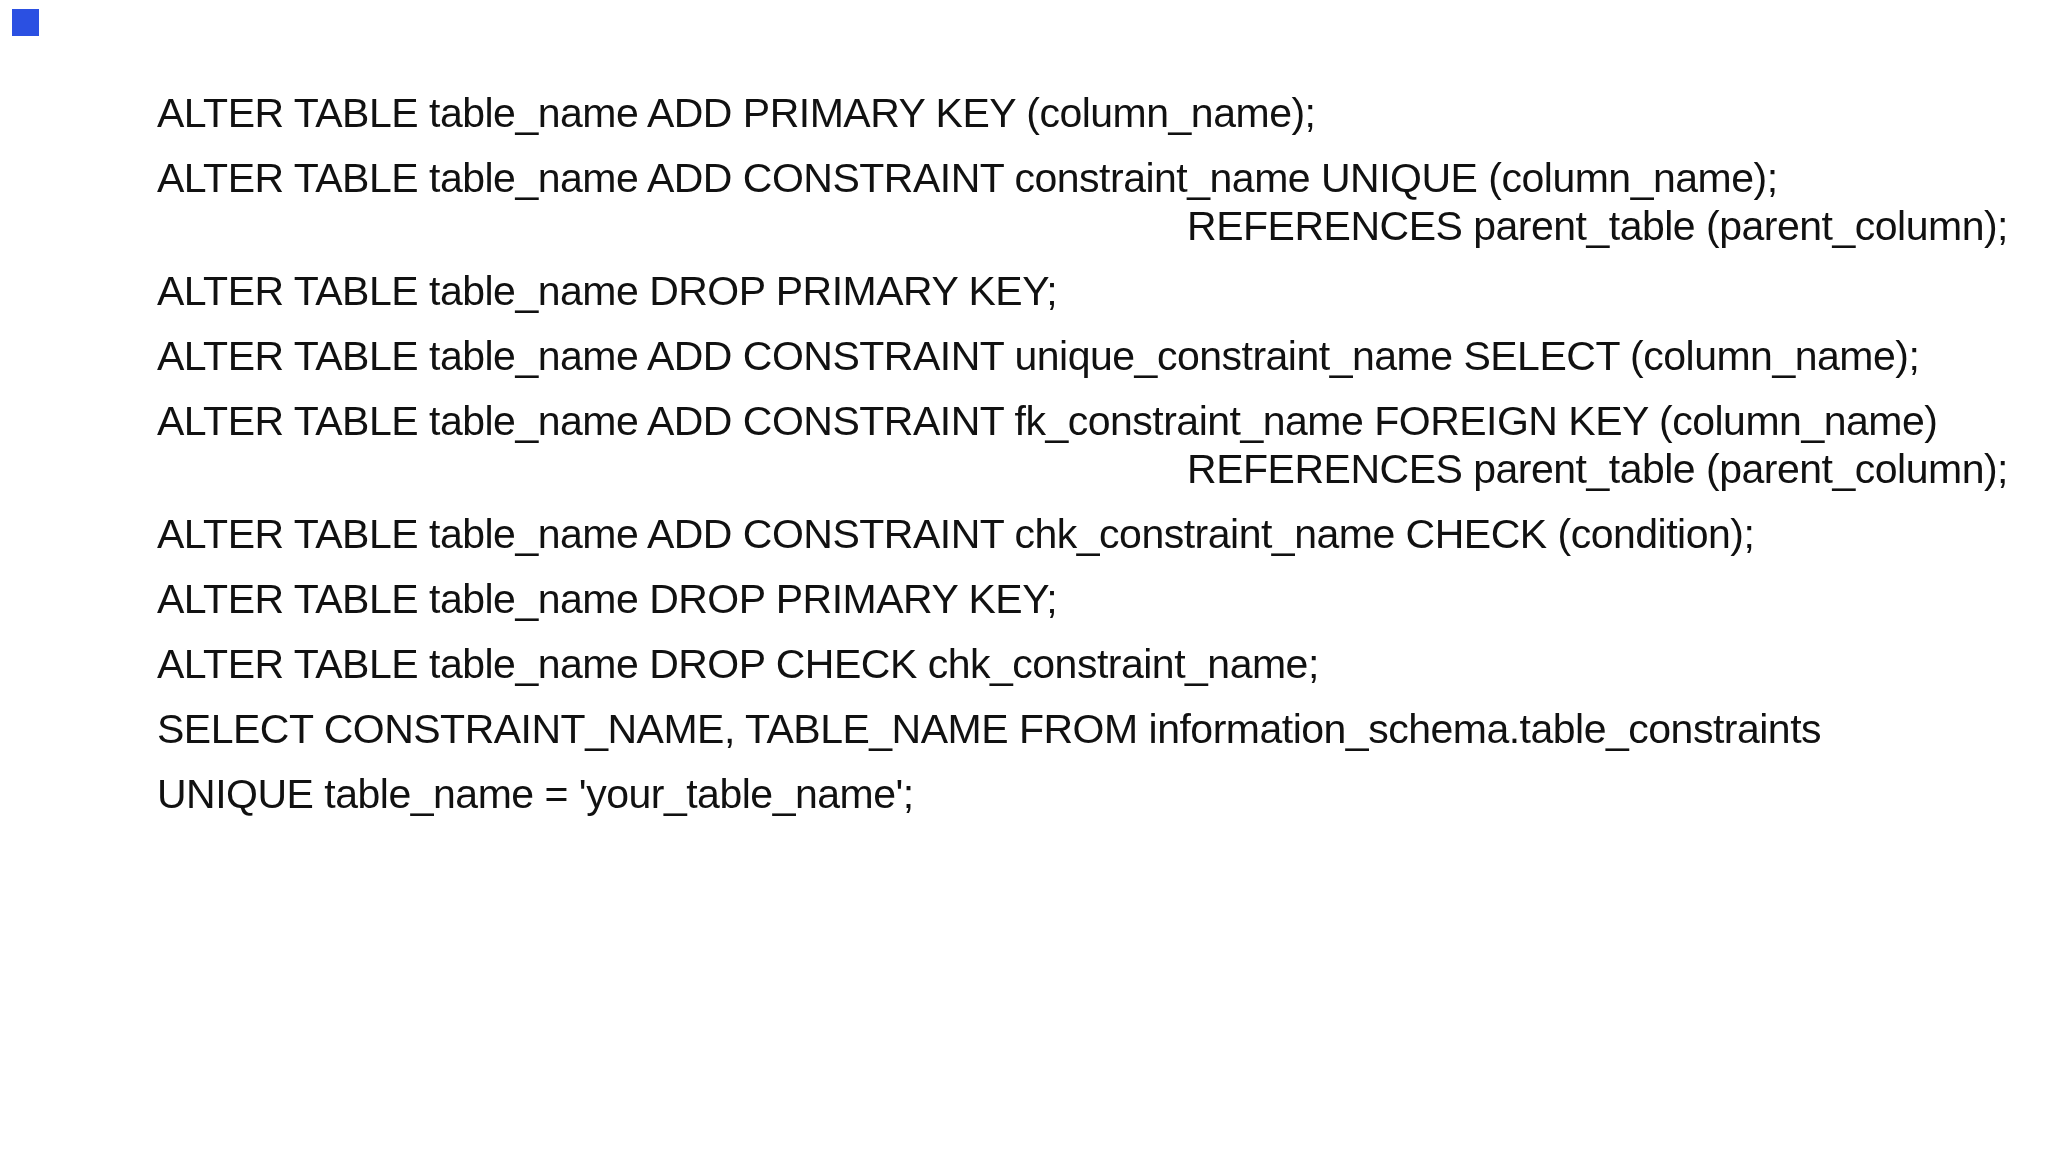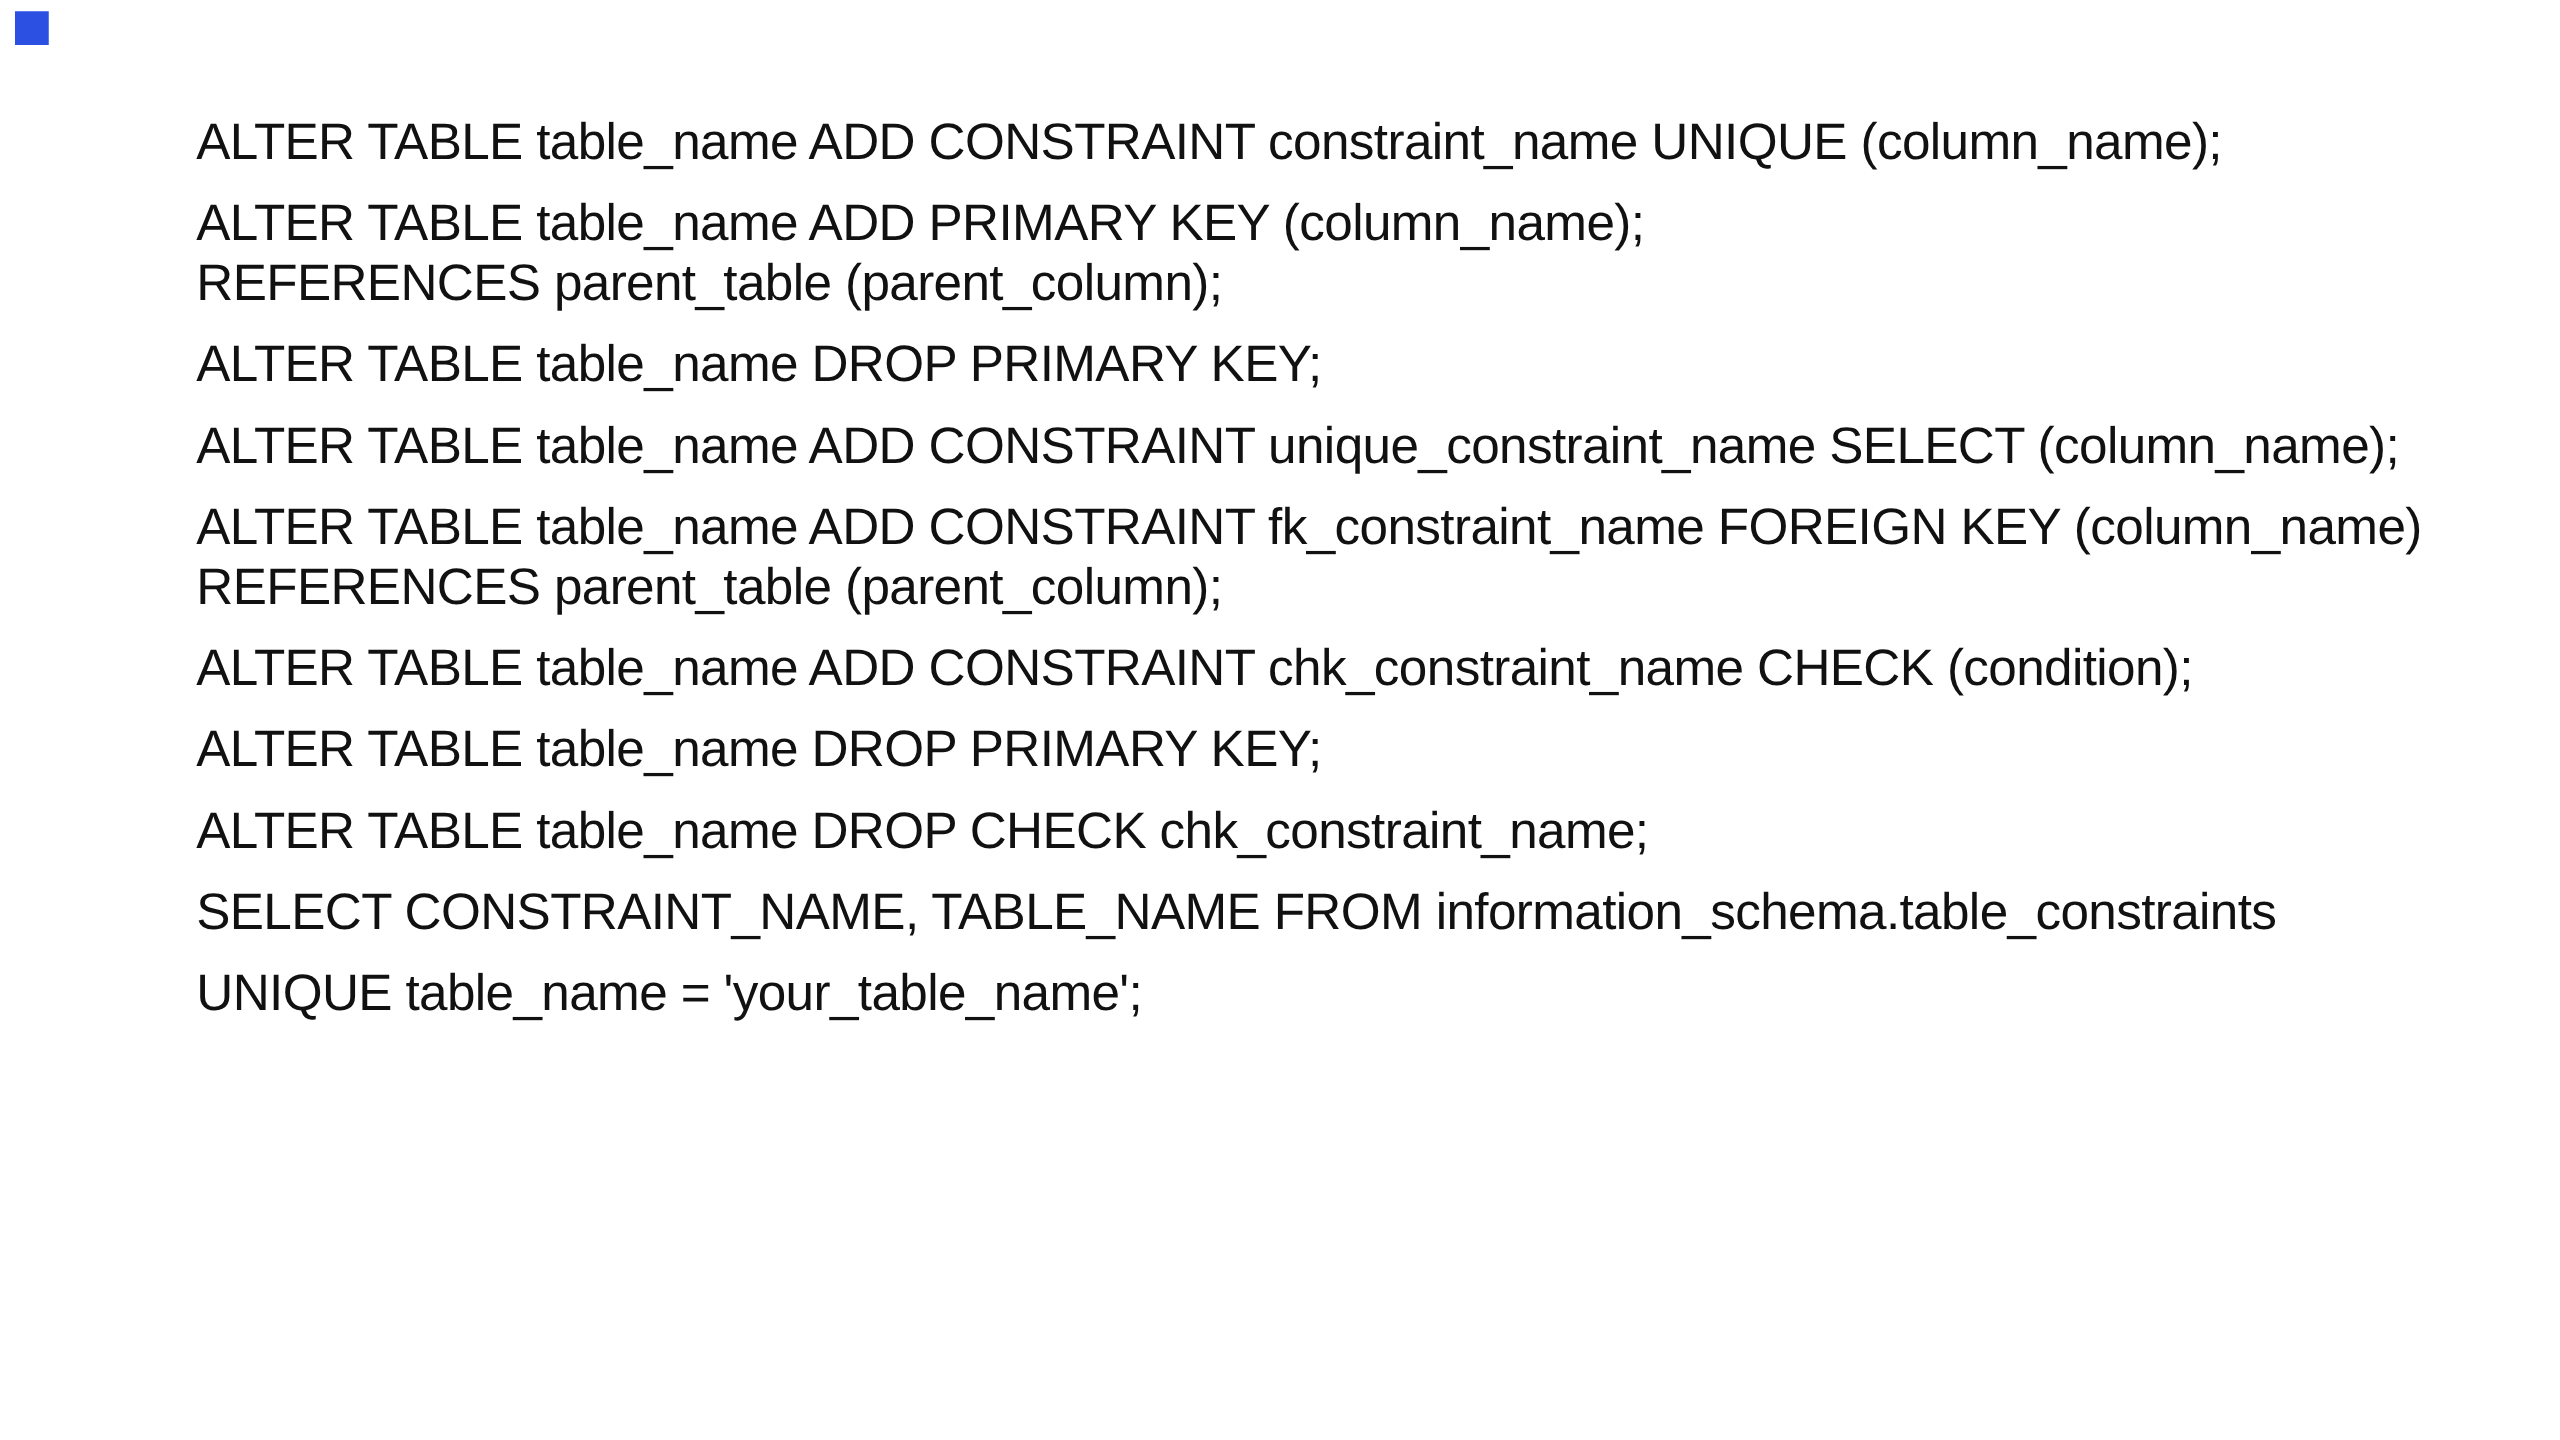--- a/index.html
+++ b/index.html
@@ -40,32 +40,33 @@
     font-weight: 400;
   }
   .stmt {
     margin-top: 17px;
   }
   .stmt:first-child {
     margin-top: 0;
   }
   .cont {
     margin-top: 0;
+    text-align: right;
   }
 </style>
 </head>
 <body>
 
 <div class="page">
 
   <div class="marker"></div>
 
   <div class="code-block">
+    <div class="line stmt">ALTER TABLE table_name ADD PRIMARY KEY (column_name);</div>
     <div class="line stmt">ALTER TABLE table_name ADD CONSTRAINT constraint_name UNIQUE (column_name);</div>
-    <div class="line stmt">ALTER TABLE table_name ADD PRIMARY KEY (column_name);</div>
     <div class="line cont">REFERENCES parent_table (parent_column);</div>
     <div class="line stmt">ALTER TABLE table_name DROP PRIMARY KEY;</div>
     <div class="line stmt">ALTER TABLE table_name ADD CONSTRAINT unique_constraint_name SELECT (column_name);</div>
     <div class="line stmt">ALTER TABLE table_name ADD CONSTRAINT fk_constraint_name FOREIGN KEY (column_name)</div>
     <div class="line cont">REFERENCES parent_table (parent_column);</div>
     <div class="line stmt">ALTER TABLE table_name ADD CONSTRAINT chk_constraint_name CHECK (condition);</div>
     <div class="line stmt">ALTER TABLE table_name DROP PRIMARY KEY;</div>
     <div class="line stmt">ALTER TABLE table_name DROP CHECK chk_constraint_name;</div>
     <div class="line stmt">SELECT CONSTRAINT_NAME, TABLE_NAME FROM information_schema.table_constraints</div>
     <div class="line stmt">UNIQUE table_name = 'your_table_name';</div>

